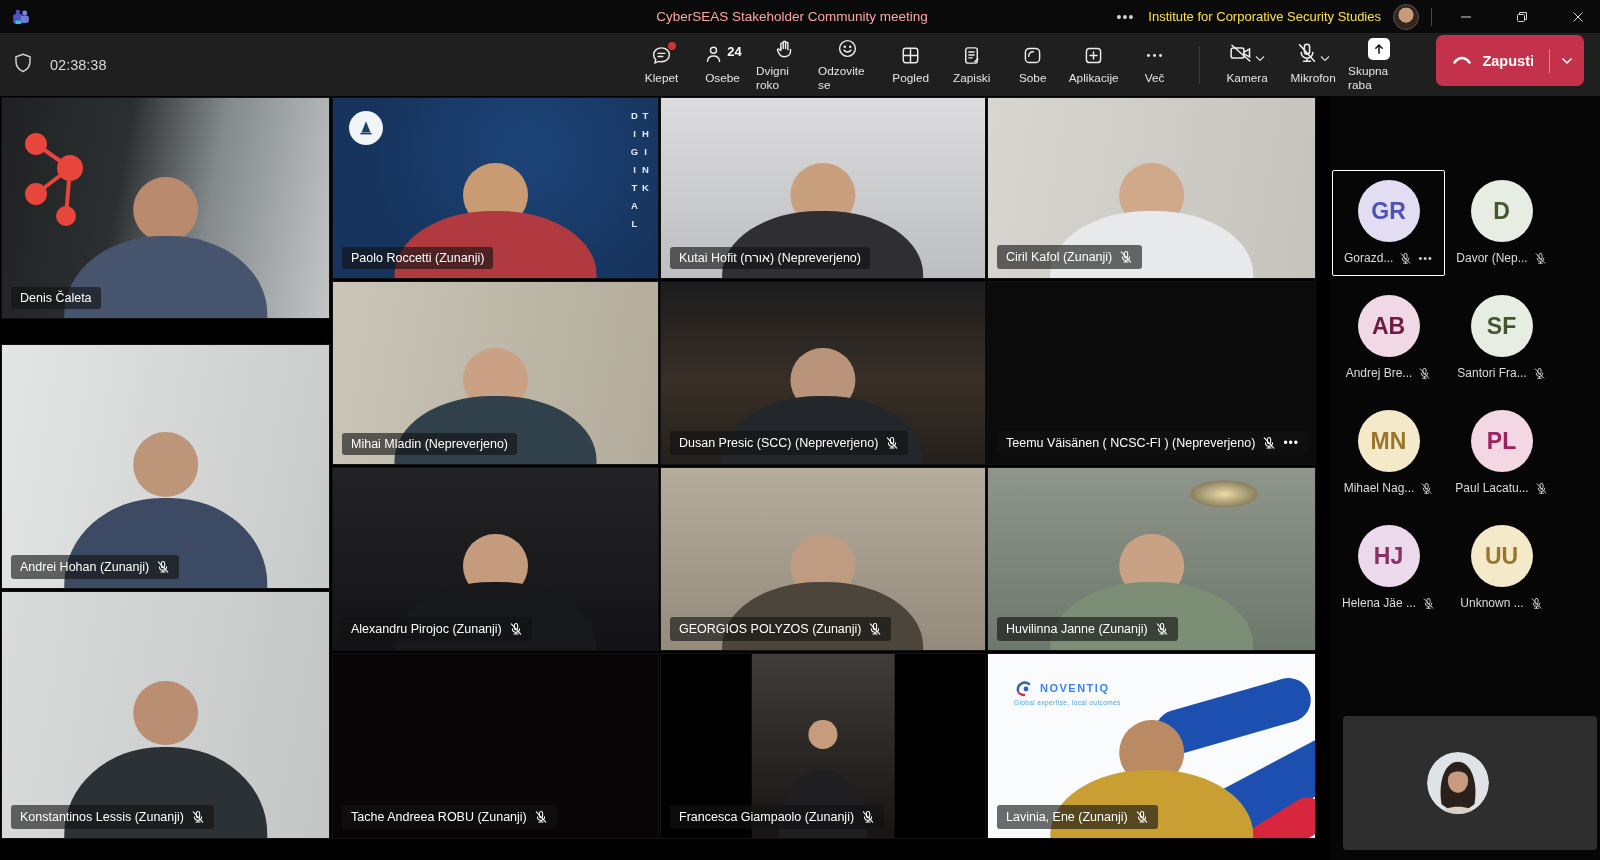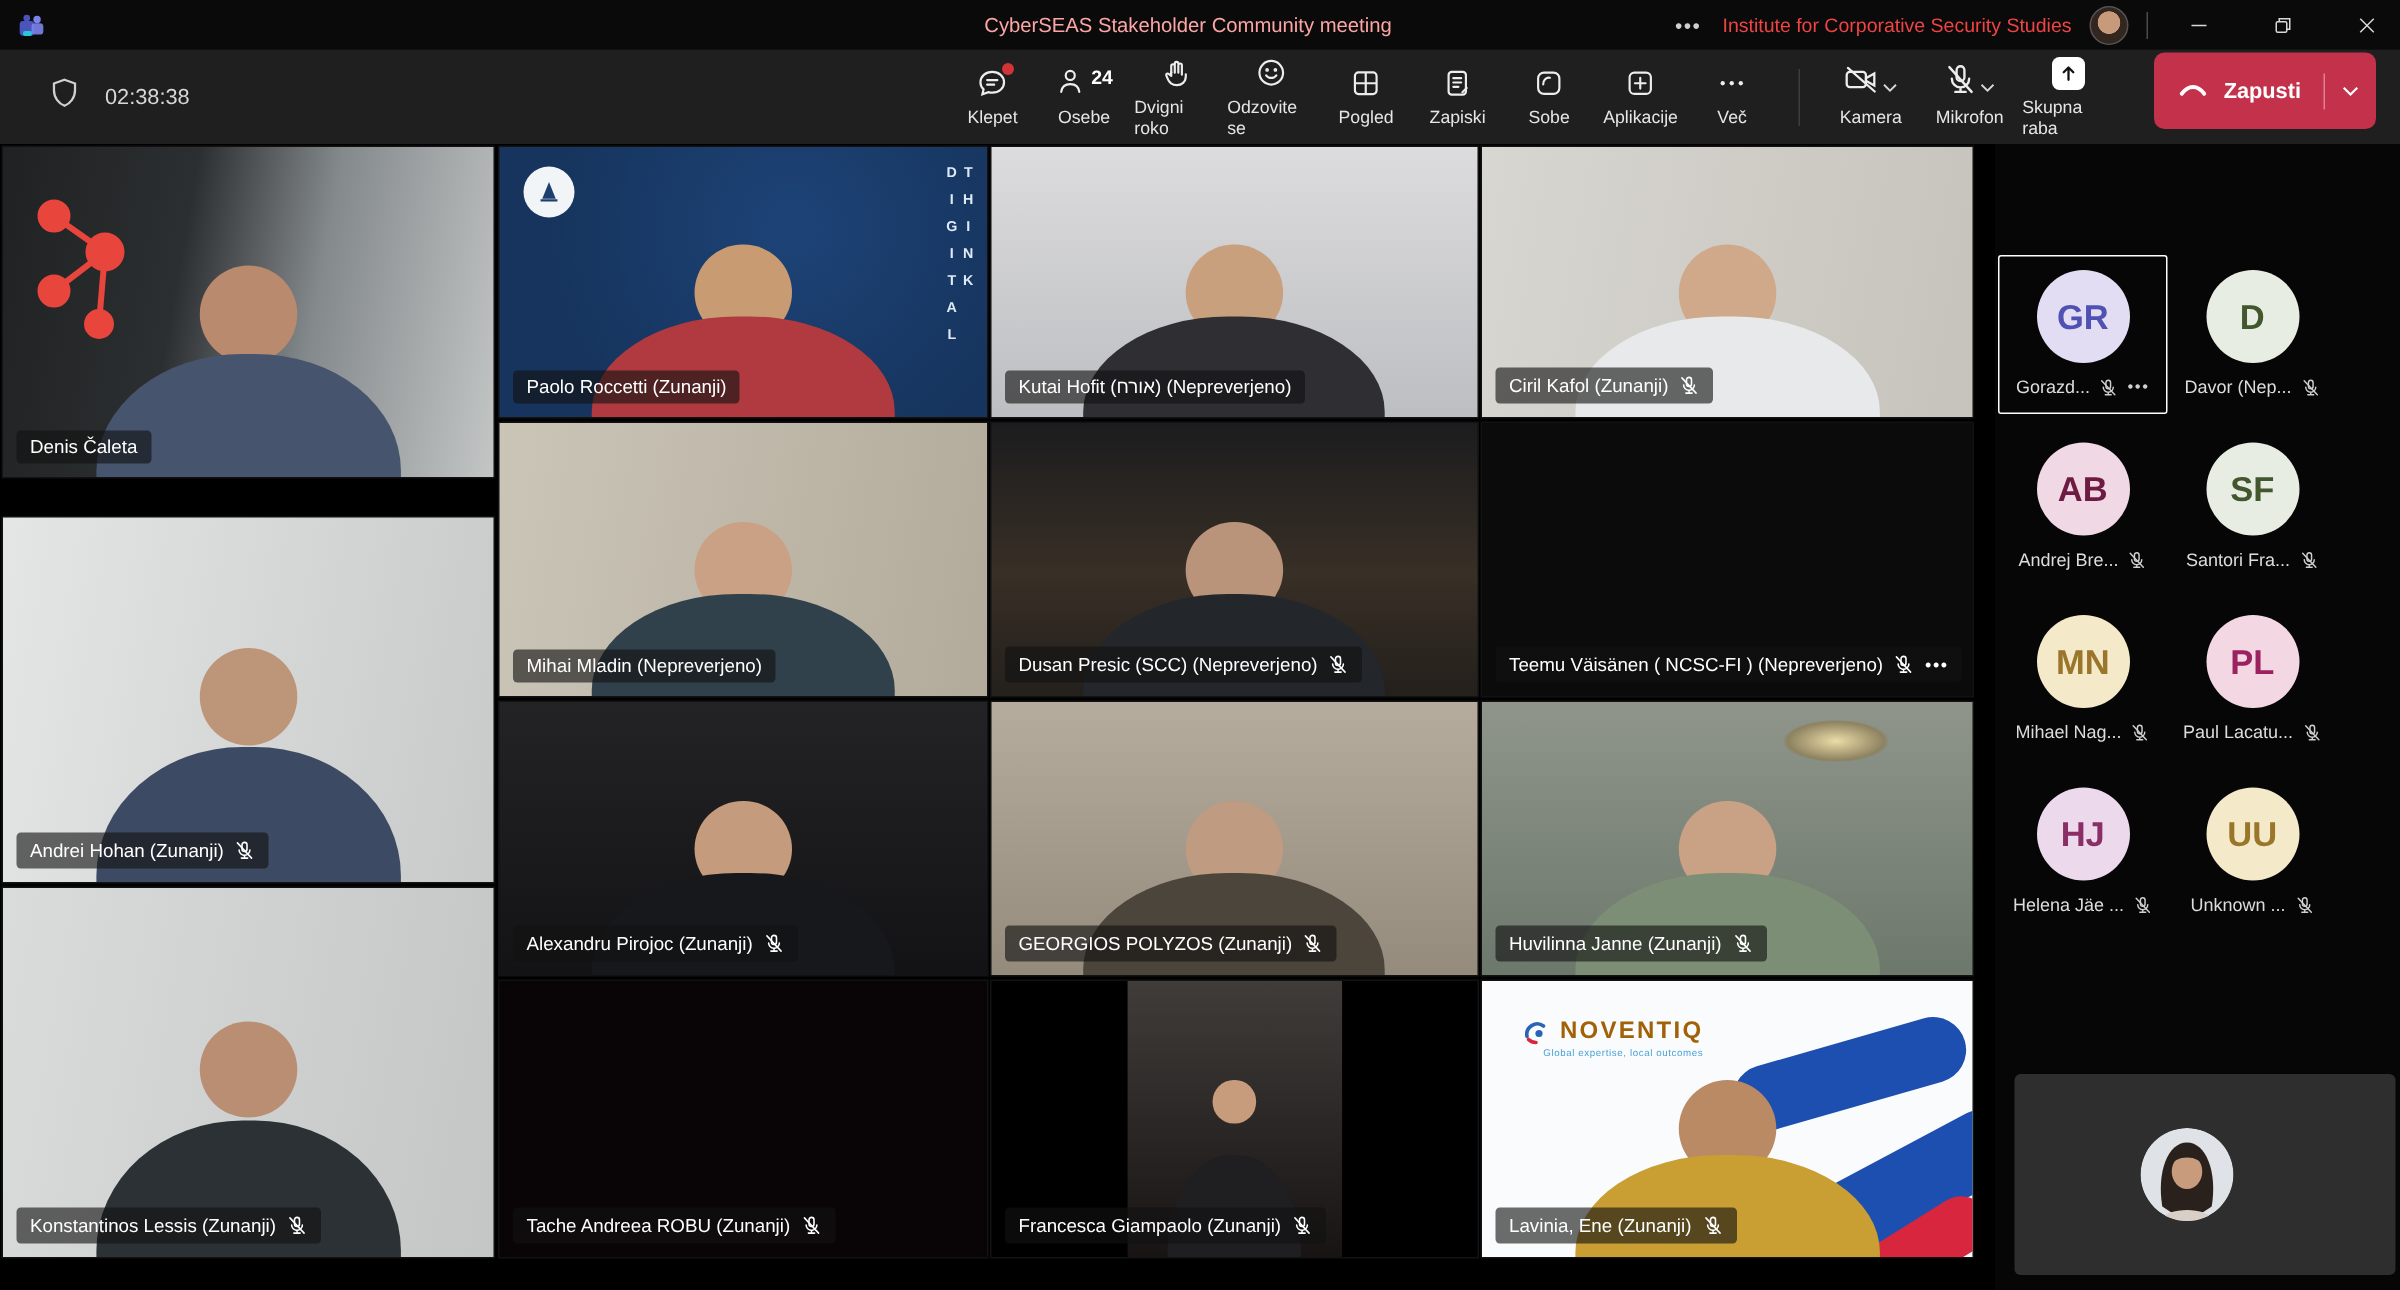--- a/index.html
+++ b/index.html
@@ -6,32 +6,32 @@
   .app{position:relative;width:1600px;height:860px;background:#000;overflow:hidden;
        font-family:"Liberation Sans",sans-serif;-webkit-font-smoothing:antialiased;}
 
   
   .tbar{position:absolute;top:0;left:0;width:1600px;height:33px;background:#0a0a0a;
         display:flex;align-items:center;color:#e8e8e8;font-size:13px;}
   .tbar-app{margin-left:12px;display:flex;align-items:center;}
   .tbar-title{position:absolute;left:0;right:16px;text-align:center;font-size:13.5px;color:#fca5a5;pointer-events:none;}
   .tbar-right{margin-left:auto;display:flex;align-items:center;gap:12px;padding-right:0;}
   .tbar-more{font-size:14px;letter-spacing:1px;color:#cfcfcf;padding:0 2px;}
-  .tbar-acct{font-size:13px;color:#ef4444;}
+  .tbar-acct{font-size:13px;color:#fde047;}
   .tbar-avatar{width:24px;height:24px;border-radius:50%;
        background:radial-gradient(circle at 50% 42%, #c79a7c 40%, #33261f 42%);
        border:1px solid #555;}
   .tbar-sep{width:1px;height:18px;background:#4a4a4a;}
   .wbtn{width:44px;height:33px;display:flex;align-items:center;justify-content:center;color:#d9d9d9;}
   .wbtn svg{display:block;}
 
   
   .toolbar{position:absolute;top:33px;left:0;width:1600px;height:63px;background:#1f1f1f;
            display:flex;align-items:center;}
-  .tb-left{width:638px;display:flex;align-items:center;gap:16px;padding-left:32px;box-sizing:border-box;}
+  .tb-left{width:638px;display:flex;align-items:center;gap:16px;padding-left:12px;box-sizing:border-box;}
   .timer{color:#d8d8d8;font-size:14.5px;}
   .tb-center{display:flex;align-items:center;}
   .tbtn{display:flex;flex-direction:column;align-items:center;gap:4px;min-width:55px;
         padding:4px 3px;color:#e6e6e6;font-size:11.8px;position:relative;cursor:pointer;}
   .tbtn .iconrow{height:22px;display:flex;align-items:center;gap:3px;}
   .reddot{position:absolute;top:1px;left:calc(50% + 6px);width:8px;height:8px;border-radius:50%;background:#D13438;}
   .pcount{font-size:13px;font-weight:700;color:#fff;transform:translateY(-4px);}
   .tb-div{width:1px;height:38px;background:#3d3d3d;margin:0 14px;}
   .tb-right{margin-left:auto;display:flex;align-items:center;}
   .devbtn{display:flex;flex-direction:column;align-items:center;gap:4px;min-width:62px;
@@ -82,21 +82,21 @@
   .vbanner{position:absolute;right:7px;top:12px;writing-mode:vertical-rl;text-orientation:upright;
            letter-spacing:7px;color:#dfeaf6;font-size:9.5px;font-weight:600;}
   .pl-logo{position:absolute;top:13px;left:16px;width:34px;height:34px;border-radius:50%;
            background:#f2f5f7;display:flex;align-items:center;justify-content:center;}
   .lamp{position:absolute;top:12px;right:56px;width:70px;height:28px;border-radius:50%;
         background:radial-gradient(#ecdCA8 0%,#8d8260 65%,transparent 72%);}
   .nodes{position:absolute;top:26px;left:14px;}
 
   .nv-logo{position:absolute;top:24px;left:26px;}
   .nv-row{display:flex;align-items:center;gap:6px;}
-  .nv-text{color:#a16207;font-weight:800;font-size:16px;letter-spacing:1.5px;}
+  .nv-text{color:#3b82f6;font-weight:800;font-size:11px;letter-spacing:1.5px;}
   .nv-tag{color:#4aa3d8;font-size:6.5px;text-align:right;margin-top:1px;letter-spacing:.4px;}
   .nv-arc{position:absolute;background:#1d4fb0;border-radius:40px;}
   .nv-a1{right:2px;top:40px;width:160px;height:44px;transform:rotate(-16deg);}
   .nv-a2{right:-40px;top:116px;width:180px;height:50px;transform:rotate(-28deg);}
   .nv-red{position:absolute;background:#d7263d;border-radius:30px;right:-16px;bottom:-14px;width:100px;height:38px;transform:rotate(-32deg);}
 
   
   .sidebar{position:absolute;top:96px;left:1330px;width:270px;height:764px;background:#060606;}
   .pgrid{display:grid;grid-template-columns:113px 113px;padding:74px 0 0 2px;row-gap:9px;}
   .pcell{display:flex;flex-direction:column;align-items:center;gap:9px;padding:9px 0 10px;border:1.5px solid transparent;}

